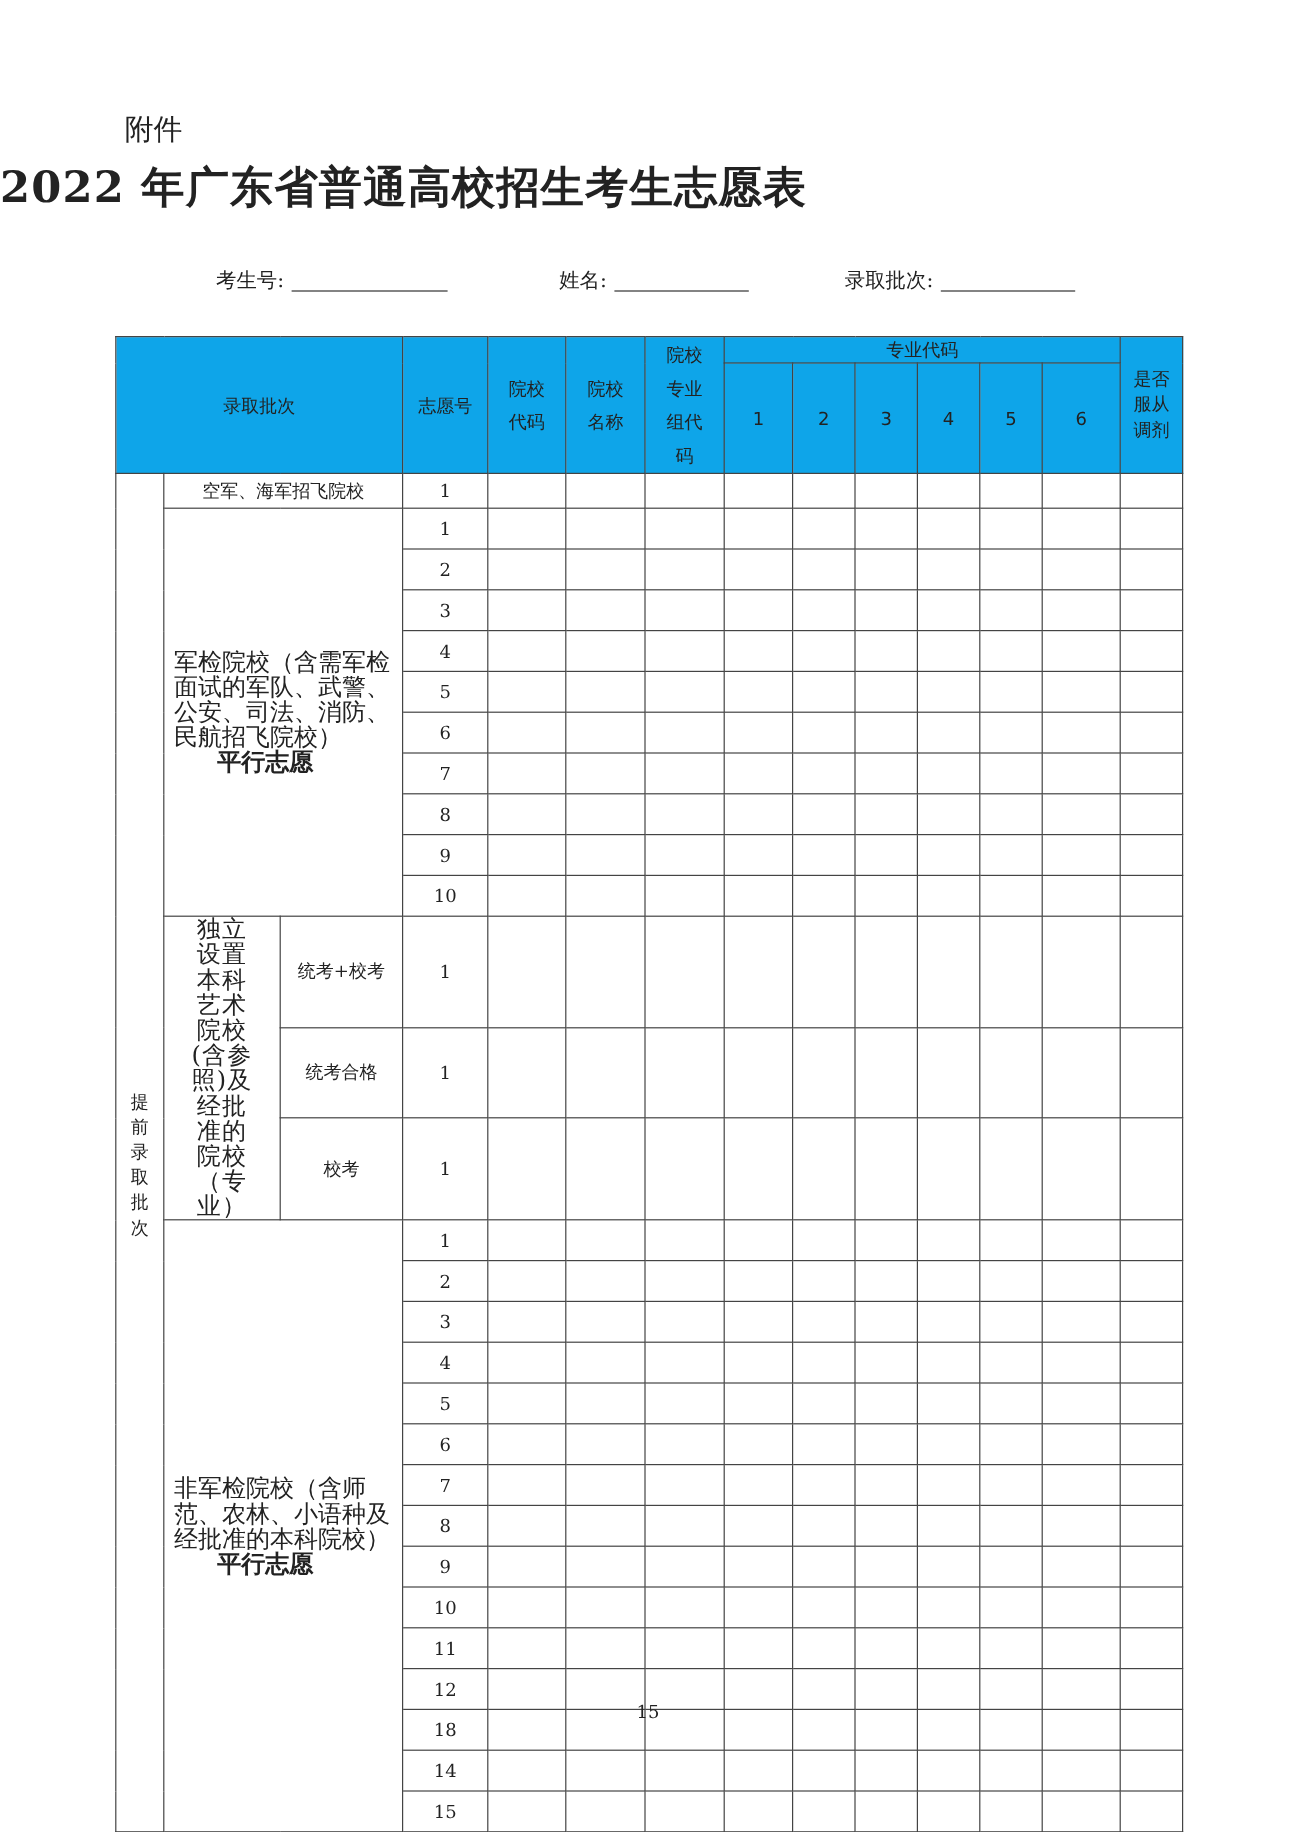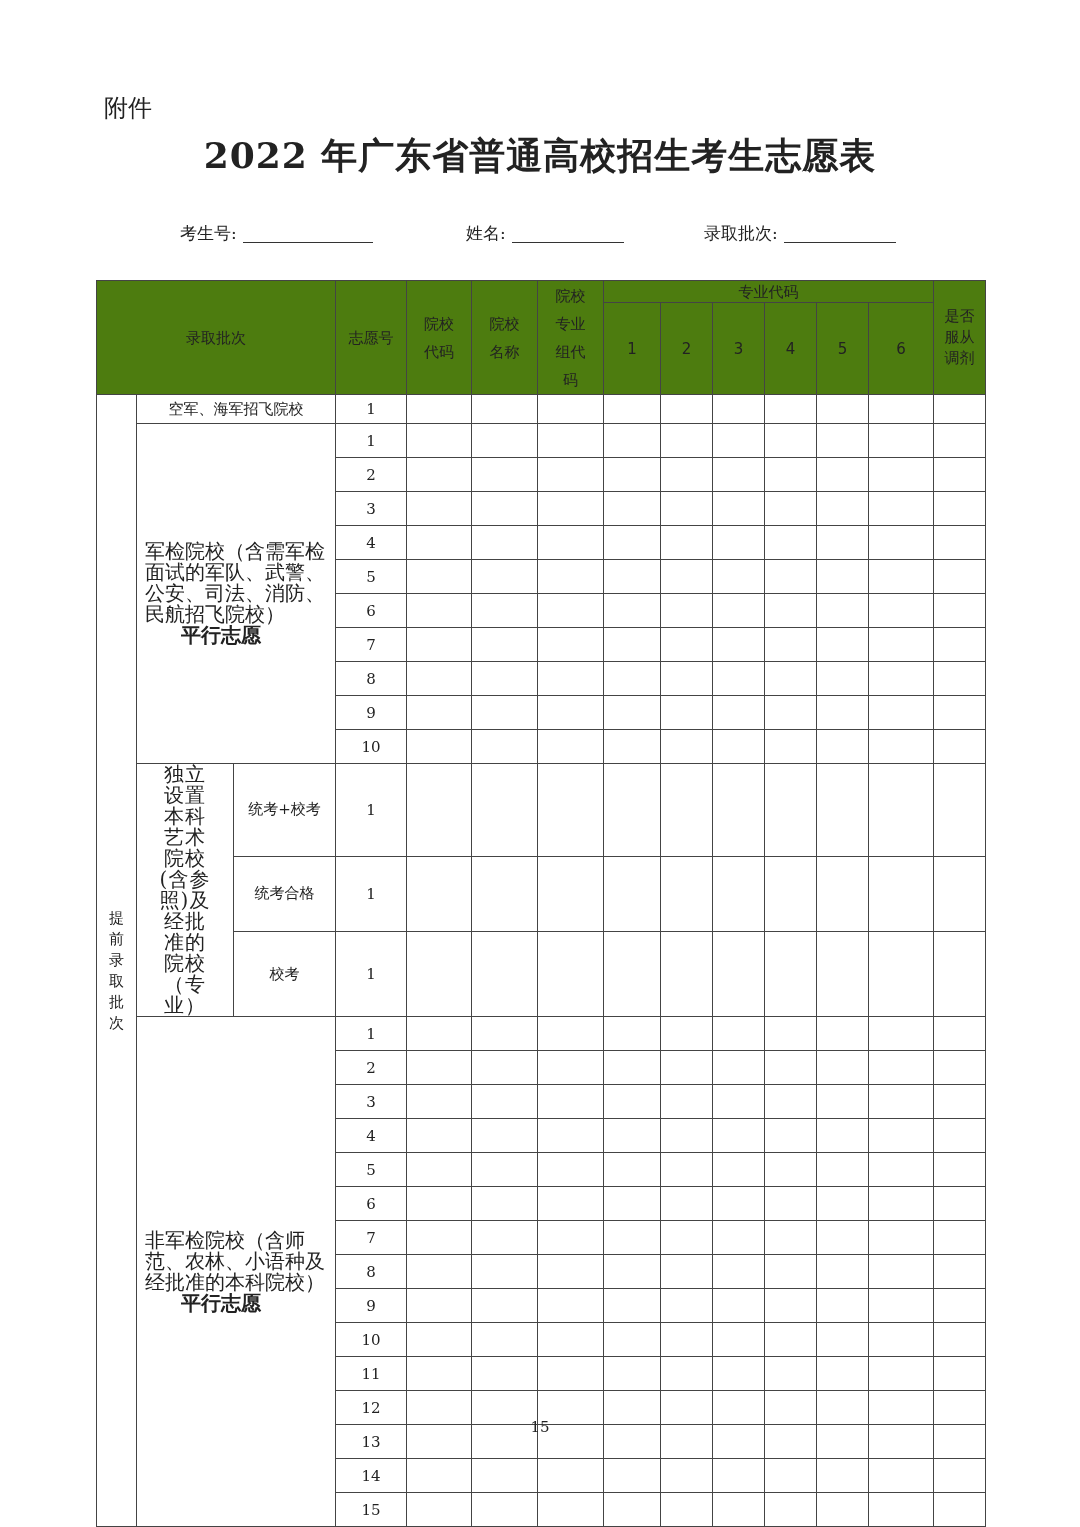--- a/index.html
+++ b/index.html
@@ -1,24 +1,24 @@
 <!DOCTYPE html>
 <html><head>
 <meta charset="utf-8">
 <style>
   html,body{margin:0;padding:0;background:#fff;}
   body{width:1080px;height:1527px;position:relative;font-family:"DejaVu Serif",serif;color:#222;overflow:hidden;}
   .attach{position:absolute;left:104px;top:92px;font-family:"DejaVu Sans",sans-serif;font-size:24px;}
-  .title{position:absolute;left:0;width:1080px;top:132px;text-align:center;font-size:36px;font-weight:bold;letter-spacing:1px;}
+  .title{position:absolute;left:0;width:1080px;top:132px;font-size:36px;font-weight:bold;letter-spacing:1px;}
   .fields{position:absolute;top:222px;left:0;width:1080px;font-size:17px;}
   .field{position:absolute;display:flex;align-items:flex-start;}
   .field .line{border-bottom:1px solid #333;height:20px;margin-left:6px;}
   table{position:absolute;left:96px;top:280px;border-collapse:collapse;table-layout:fixed;}
   td,th{border:1px solid #444;padding:0;text-align:center;vertical-align:middle;font-size:15px;font-weight:normal;}
-  th{background:#4d7c0f;font-family:"DejaVu Sans",sans-serif;font-size:15px;line-height:28px;}
+  th{background:#0ea5e9;font-family:"DejaVu Sans",sans-serif;font-size:15px;line-height:28px;}
   .cat{font-size:20px;line-height:21px;text-align:left;padding:0 8px;}
   .vert{font-size:15px;line-height:21px;}
   .pn{position:absolute;top:1418px;left:0;width:1080px;text-align:center;font-size:15px;}
   b{font-weight:bold;}
 </style>
 </head>
 <body>
 
 <div class="attach">附件</div>
 <div class="title">2022 年广东省普通高校招生考生志愿表</div>
@@ -417,21 +417,21 @@
         <td></td>
         <td></td>
         <td></td>
         <td></td>
         <td></td>
         <td></td>
         <td></td>
         <td></td>
       </tr>
       <tr style="height:34px">
-        <td>13</td>
+        <td>18</td>
         <td></td>
         <td></td>
         <td></td>
         <td></td>
         <td></td>
         <td></td>
         <td></td>
         <td></td>
         <td></td>
         <td></td>

